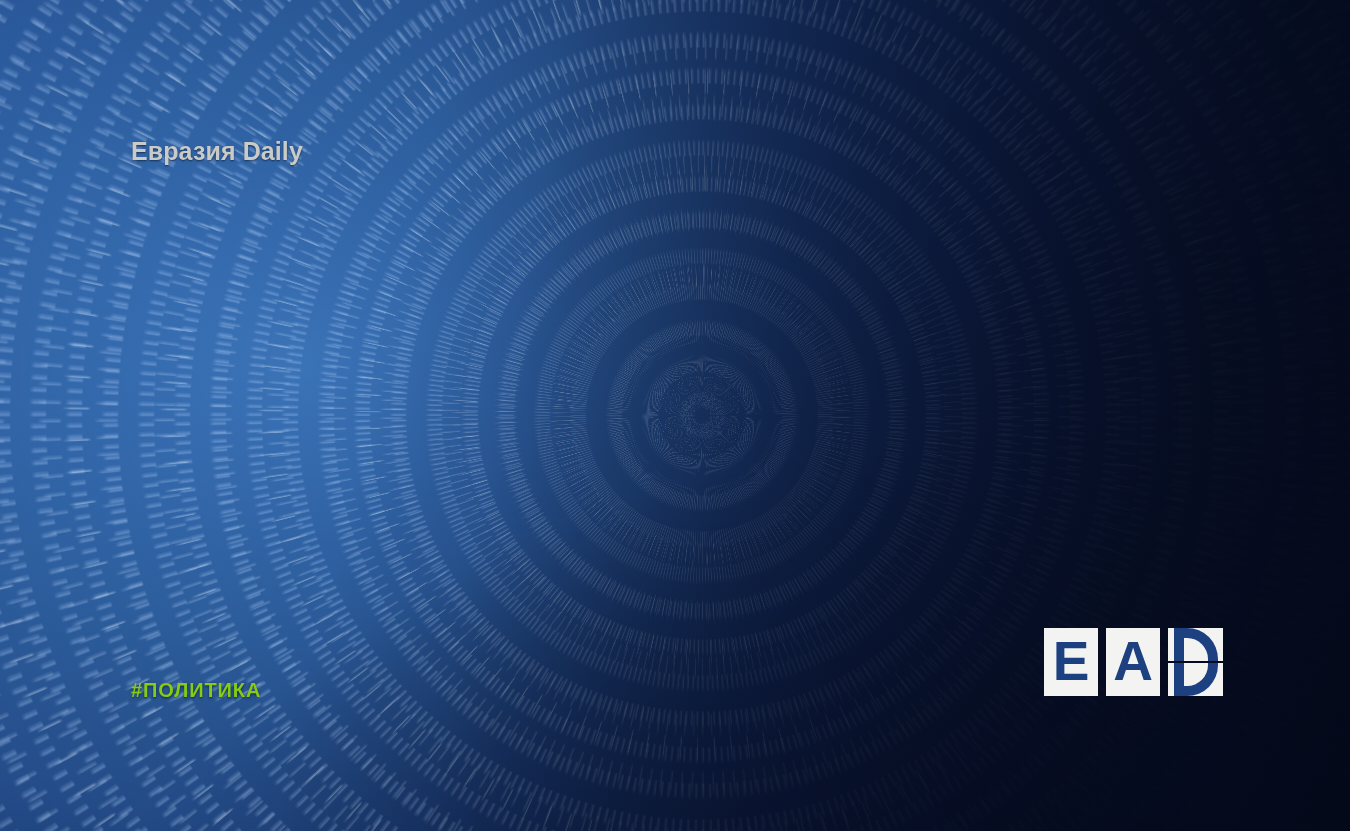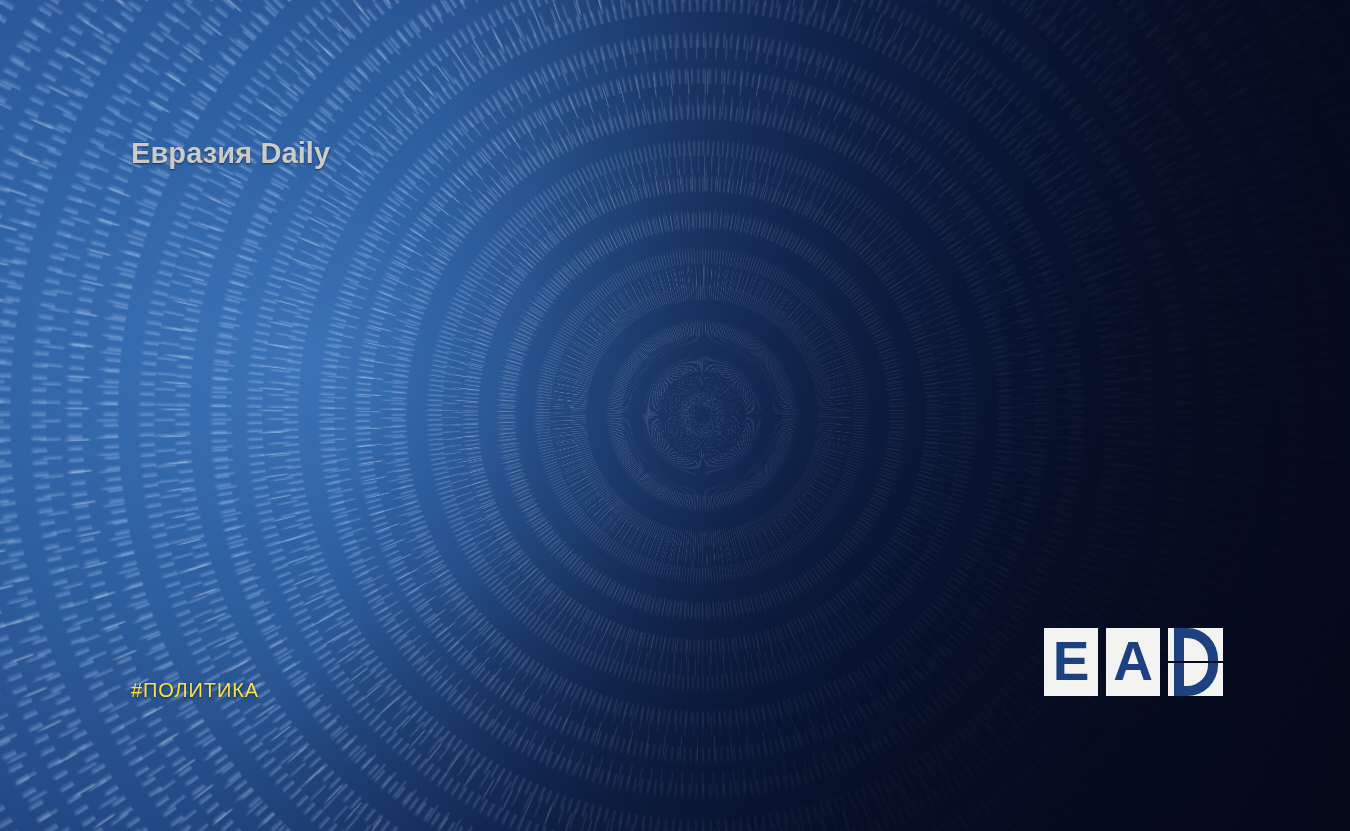--- a/index.html
+++ b/index.html
@@ -118,21 +118,21 @@
     background:radial-gradient(115% 110% at 26% 42%, rgba(0,0,0,0) 52%, rgba(3,8,22,.34) 100%);
     pointer-events:none;
   }
 
   
   .content{ position:absolute; inset:0; }
 
   .brand{
     position:absolute;
     left:131px; top:137px;
-    font-size:29px;
+    font-size:25px;
     font-weight:bold;
     letter-spacing:.1px;
     color:#c9cbc8;
     white-space:nowrap;
     text-shadow:0 1px 2px rgba(3,8,22,.55);
   }
 
   .headline{
     position:absolute;
     left:129px; top:268px;
@@ -142,23 +142,23 @@
     line-height:71.5px;
     color:#ffffff;
     letter-spacing:-.2px;
     text-shadow:0 2px 5px rgba(4,10,28,.45);
   }
 
   .tag{
     position:absolute;
     left:131px; top:679px;
     font-size:20px;
-    font-weight:normal;
+    font-weight:bold;
     letter-spacing:.9px;
-    color:#fde047;
+    color:#84cc16;
     white-space:nowrap;
     text-shadow:0 1px 3px rgba(3,8,22,.6);
   }
 
   
   .ead-logo{
     position:absolute;
     left:1044px; top:628px;
     width:179px; height:68px;
     display:flex;

